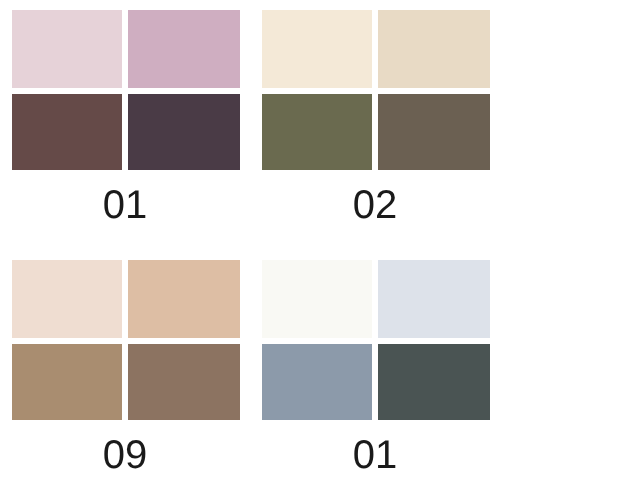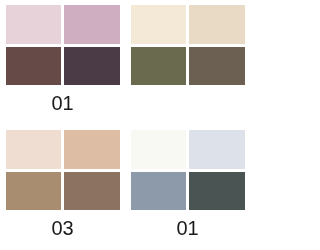--- a/index.html
+++ b/index.html
@@ -78,30 +78,31 @@
     <div class="palette-label" style="color: rgb(26, 26, 26);">01</div>
   </div>
 
   <div class="palette-card" style="background: rgb(255, 255, 255);">
     <div class="swatch-grid">
       <div class="swatch" style="background-color: rgb(244, 233, 215);"></div>
       <div class="swatch" style="background-color: rgb(232, 218, 197);"></div>
       <div class="swatch" style="background-color: rgb(106, 106, 79);"></div>
       <div class="swatch" style="background-color: rgb(107, 96, 82);"></div>
     </div>
+    <div class="palette-label" style="color: rgb(26, 26, 26);">02</div>
   </div>
 
   <div class="palette-card" style="background: rgb(255, 255, 255);">
     <div class="swatch-grid">
       <div class="swatch" style="background-color: rgb(239, 221, 209);"></div>
       <div class="swatch" style="background-color: rgb(221, 190, 164);"></div>
       <div class="swatch" style="background-color: rgb(169, 141, 112);"></div>
       <div class="swatch" style="background-color: rgb(140, 115, 97);"></div>
     </div>
-    <div class="palette-label" style="color: rgb(26, 26, 26);">03</div>
+    <div class="palette-label" style="color: rgb(26, 26, 26);">09</div>
   </div>
 
   <div class="palette-card" style="background: rgb(255, 255, 255);">
     <div class="swatch-grid">
       <div class="swatch" style="background-color: rgb(249, 249, 244);"></div>
       <div class="swatch" style="background-color: rgb(221, 226, 234);"></div>
       <div class="swatch" style="background-color: rgb(140, 154, 170);"></div>
       <div class="swatch" style="background-color: rgb(74, 84, 83);"></div>
     </div>
     <div class="palette-label" style="color: rgb(26, 26, 26);">01</div>

